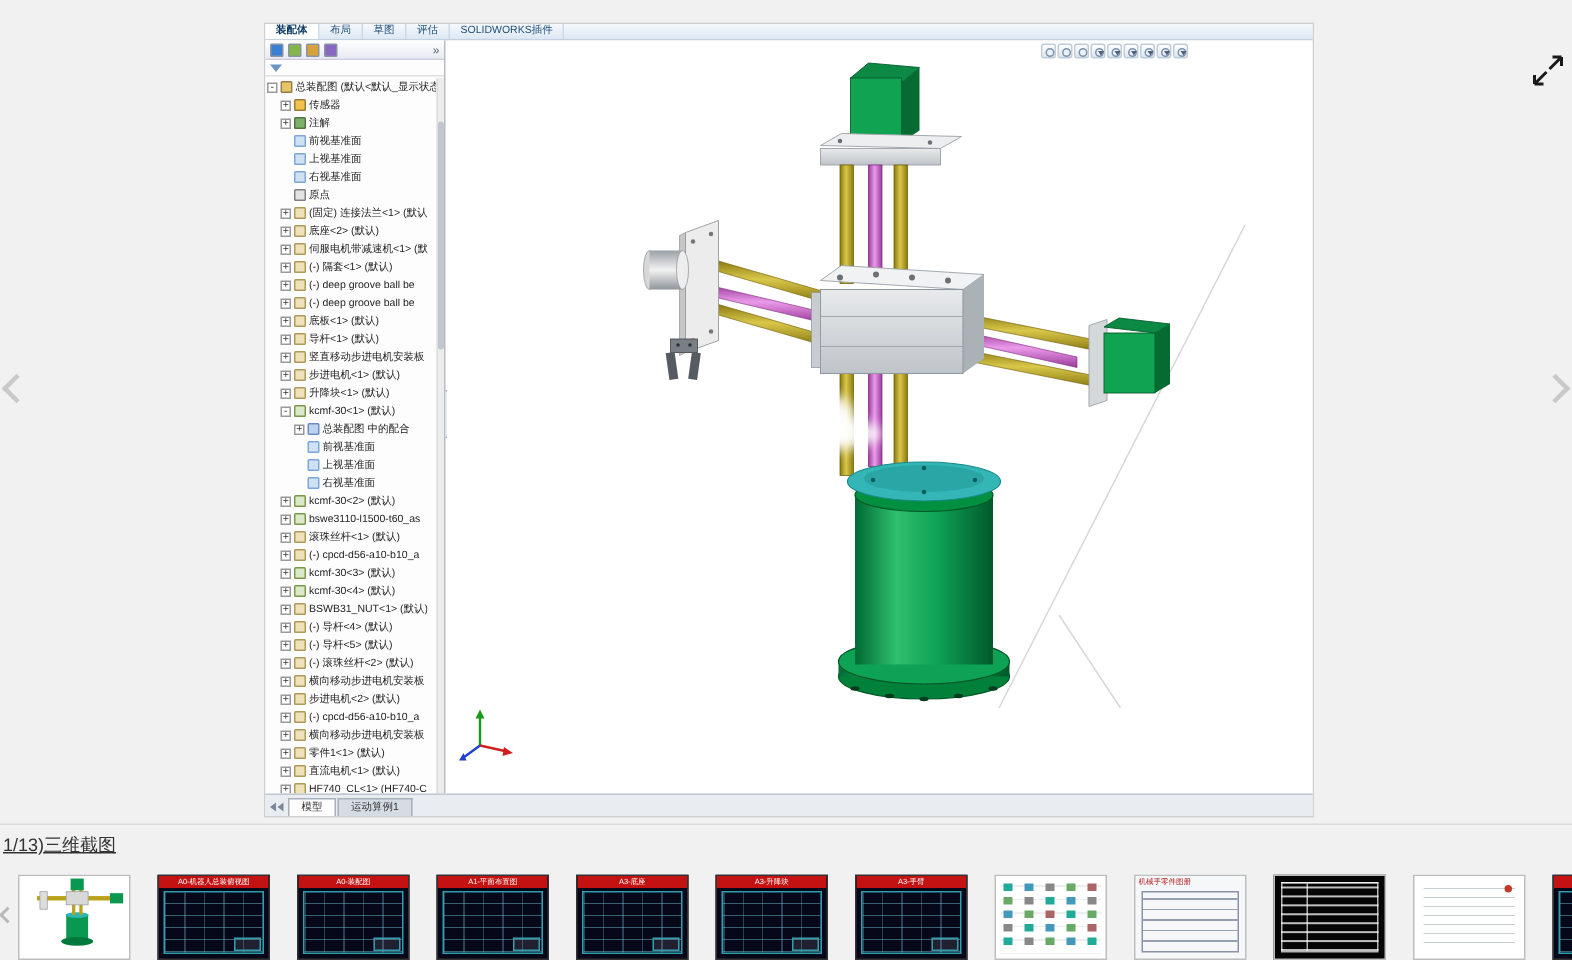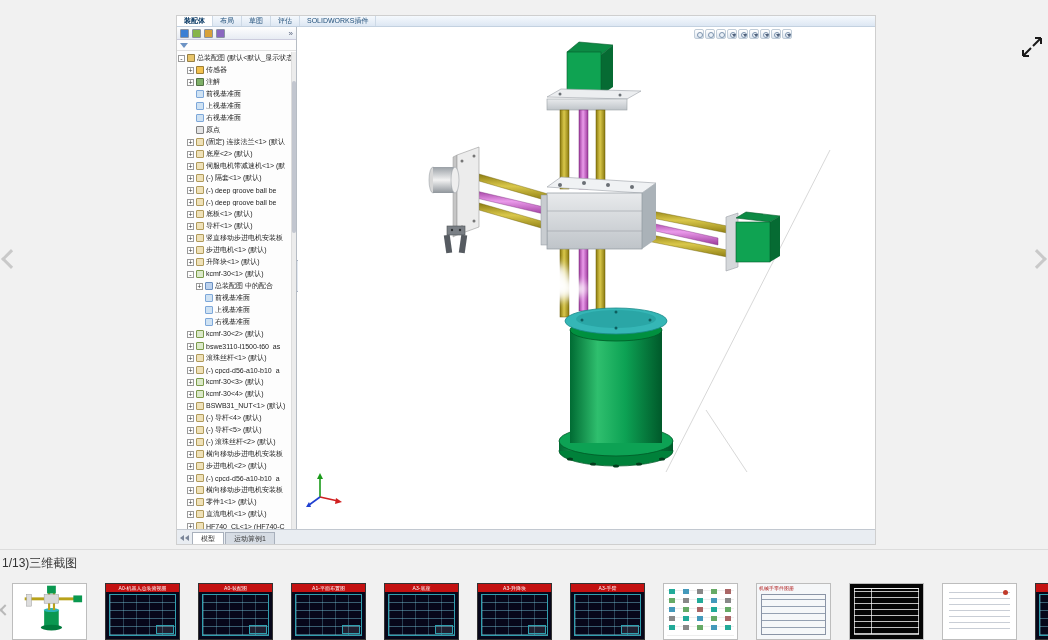--- a/index.html
+++ b/index.html
@@ -1,20 +1,20 @@
 <!DOCTYPE html>
 <html><head>
 <meta charset="utf-8">
 <style>
   * { margin:0; padding:0; box-sizing:border-box; }
   html,body { width:1048px; height:640px; overflow:hidden; background:#f1f1f1;
     font-family:"Liberation Sans", sans-serif; position:relative; }
 
   
-  .caption { position:absolute; left:2px; top:555px; font-size:12px; color:#333; }
+  .caption { position:absolute; left:2px; top:555px; font-size:12px; color:#333;text-decoration:underline; }
   .page-divider { position:absolute; left:0; right:0; top:549px; height:1px; background:#dcdcdc; }
   .chev { position:absolute; width:14px; height:14px; border-left:3px solid #c9c9c9; border-bottom:3px solid #c9c9c9; }
   .chev-prev { left:4px; top:252px; transform:rotate(45deg); }
   .chev-next { right:4px; top:252px; transform:rotate(225deg); }
   .chev-strip { left:1px; top:606px; width:8px; height:8px; border-width:2px; transform:rotate(45deg); border-color:#b9b9b9; }
   .fullscreen { position:absolute; right:5px; top:36px; width:22px; height:22px; cursor:pointer; }
 
   
   .sw-window { position:absolute; left:176px; top:15px; width:700px; height:530px;
     background:#fff; border:1px solid #cfcfcf; }

